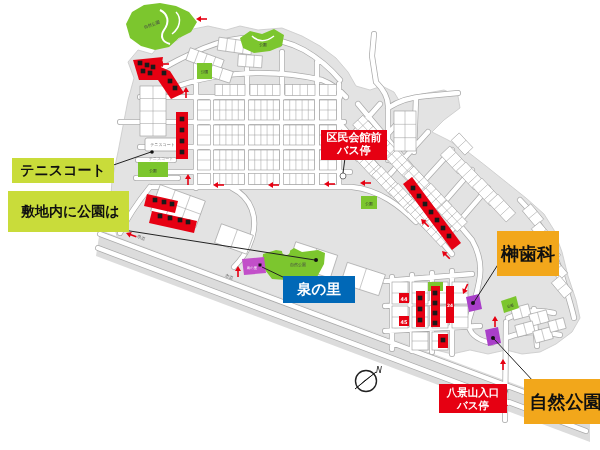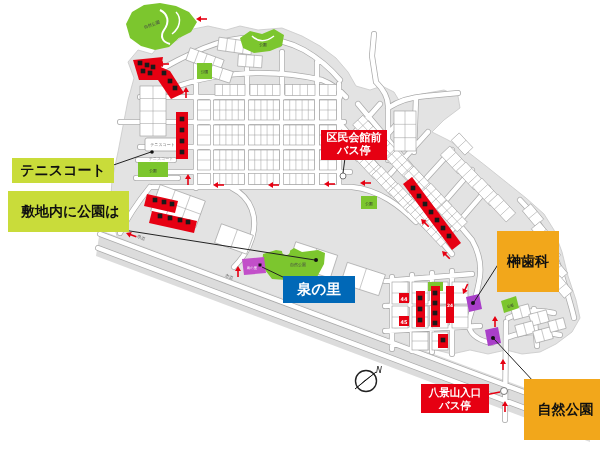--- a/index.html
+++ b/index.html
@@ -5,21 +5,21 @@
   html,body{margin:0;padding:0;background:#fff}
   .stage{position:relative;width:600px;height:450px;background:#fff;overflow:hidden;
          font-family:"DejaVu Sans","Liberation Sans",sans-serif}
   .stage svg{position:absolute;left:0;top:0}
   svg text{font-family:"DejaVu Sans","Liberation Sans",sans-serif}
   .callout{position:absolute;font-weight:bold;display:flex;flex-direction:column;
            justify-content:center;align-items:center;line-height:1.18;white-space:nowrap;z-index:5}
   .lime{background:#C9DC3A;color:#101010;font-size:14px;padding:1px 6px}
   .red{background:#E60012;color:#fff;font-size:11px;padding:1px 4px}
   .blue{background:#0068B7;color:#fff;font-size:14.5px;padding:2px 8px}
-  .orange{background:#F2A71B;color:#101010;font-size:14px;padding:20px 5px}
+  .orange{background:#F2A71B;color:#101010;font-size:18px;padding:12px 5px}
   .left-align{align-items:flex-start}
 </style>
 </head>
 <body>
 
 <div class="stage">
 
 <svg width="600" height="450" viewBox="0 0 600 450">
 
   <g>
@@ -668,21 +668,21 @@
 </div>
 
 <div class="callout orange" style="left:497px;top:231px;width:52px;height:21px">
   <div>榊歯科</div>
 </div>
 
 <div class="callout blue" style="left:283px;top:276px;width:56px;height:23px">
   <div>泉の里</div>
 </div>
 
-<div class="callout red" style="left:421px;top:384px;width:60px;height:27px;font-size:10.5px">
+<div class="callout red" style="left:439px;top:384px;width:60px;height:27px;font-size:10.5px">
   <div>八景山入口</div>
   <div>バス停</div>
 </div>
 
 <div class="callout orange" style="left:524px;top:379px;width:73px;height:21px">
   <div>自然公園</div>
 </div>
 
 </div>
 

